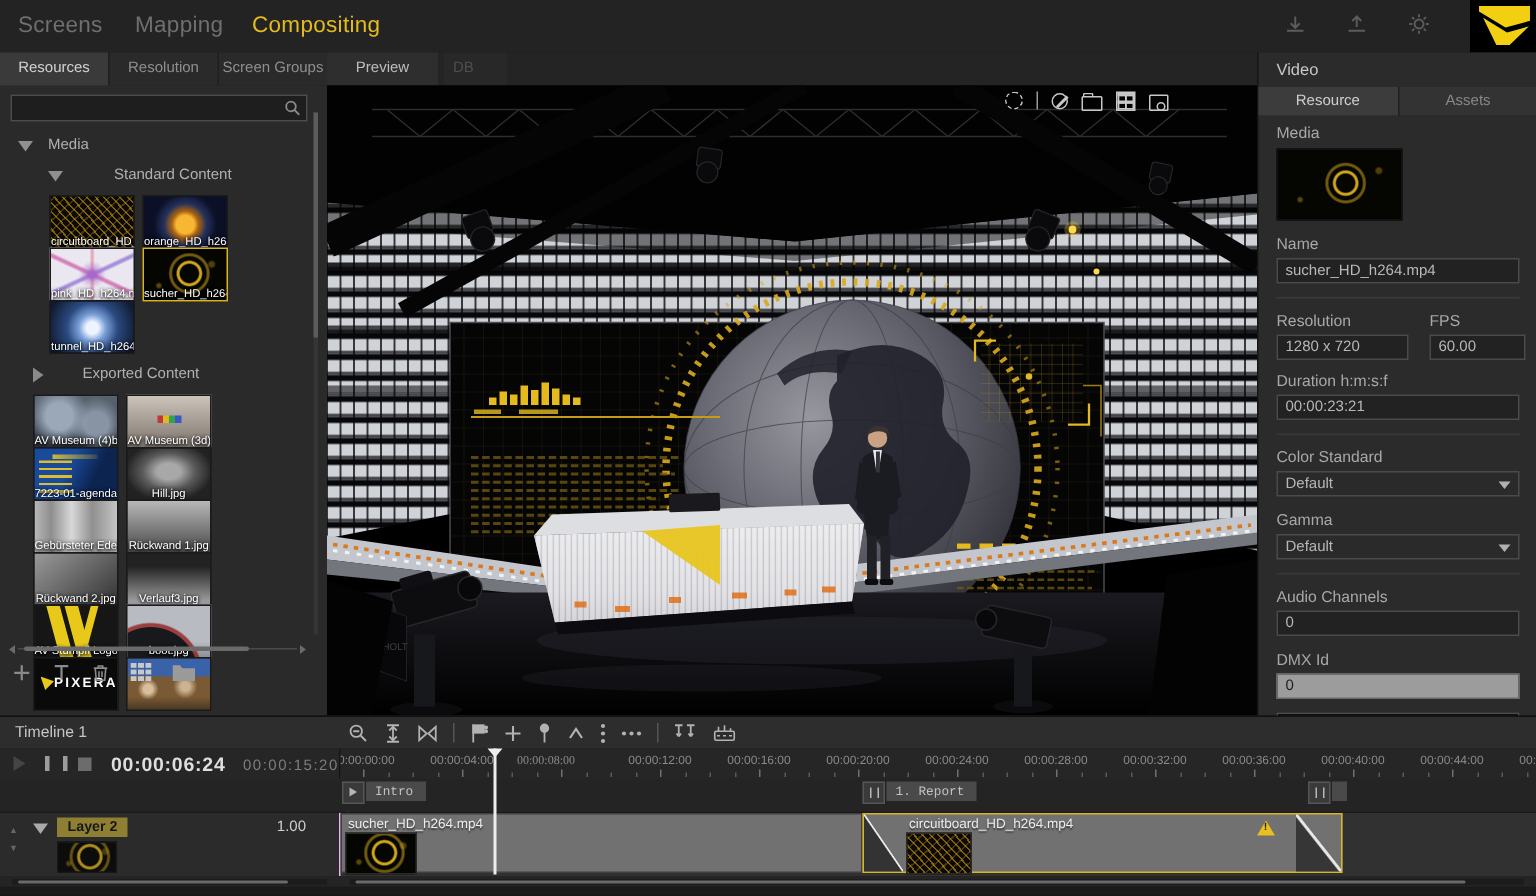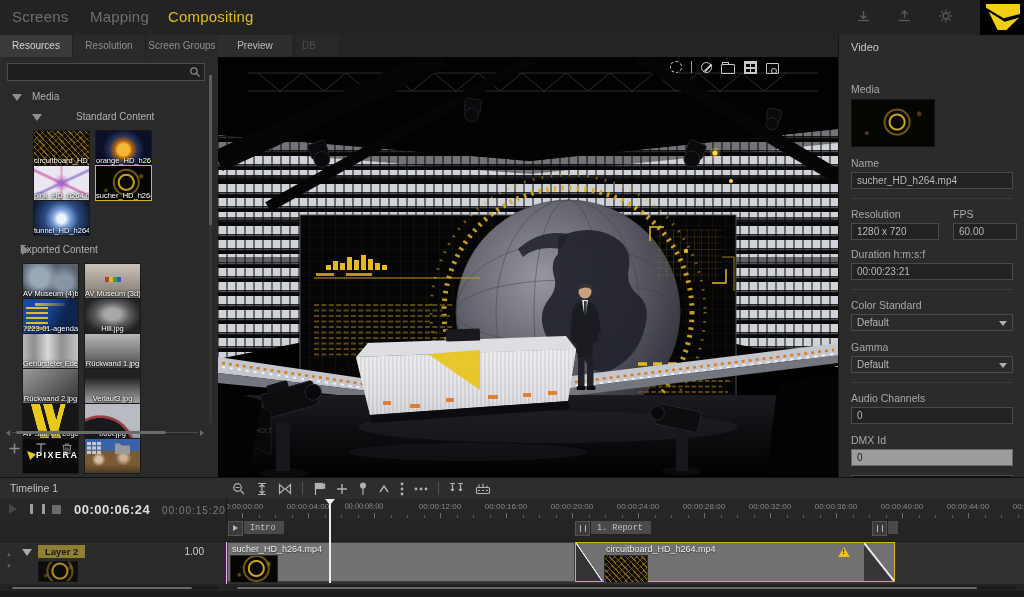--- a/index.html
+++ b/index.html
@@ -267,21 +267,21 @@
         <div class="th k-pink">
             <span class="cap ni">pink_HD_h264.mp</span>
           </div>
         <div class="th k-sucher sel">
             <span class="cap ni">sucher_HD_h264..</span>
           </div>
         <div class="th k-tunnel">
             <span class="cap ni">tunnel_HD_h264..</span>
           </div>
       </div>
-      <div class="trow" style="padding-left:20px;margin-top:6px;">
+      <div class="trow" style="padding-left:55px;margin-top:6px;">
         <span class="tri-r" style="left:22px;"></span>
         <span>Exported Content</span>
       </div>
       <div class="grid2" style="margin:4px 0 0 22px;">
         <div class="th k-museum4">
             <span class="cap ni">AV Museum (4)b..</span>
           </div>
         <div class="th k-museum3d">
             <span class="cap ni">AV Museum (3d)..</span>
           </div>
@@ -577,20 +577,24 @@
       <span class="vt-sep ni"></span>
       <span class="vt vt-disable"></span>
       <span class="vt vt-folder"></span>
       <span class="vt vt-grid"></span>
       <span class="vt vt-cam"></span>
     </div>
   </div>
 
   <div class="rpanel">
     <div class="rtitle">Video</div>
+    <div class="rtabs">
+      <div class="rtab active">Resource</div>
+      <div class="rtab">Assets</div>
+    </div>
     <div class="rbody">
       <div class="flabel">Media</div>
       <div class="rmedia-thumb k-sucher"></div>
       <div class="flabel">Name</div>
       <div class="finput" style="width:150px;">sucher_HD_h264.mp4</div>
       <div class="rsep ni"></div>
       <div class="rrow">
         <div style="width:88px;">
           <div class="flabel">Resolution</div>
           <div class="finput" style="width:76px;">1280 x 720</div>

